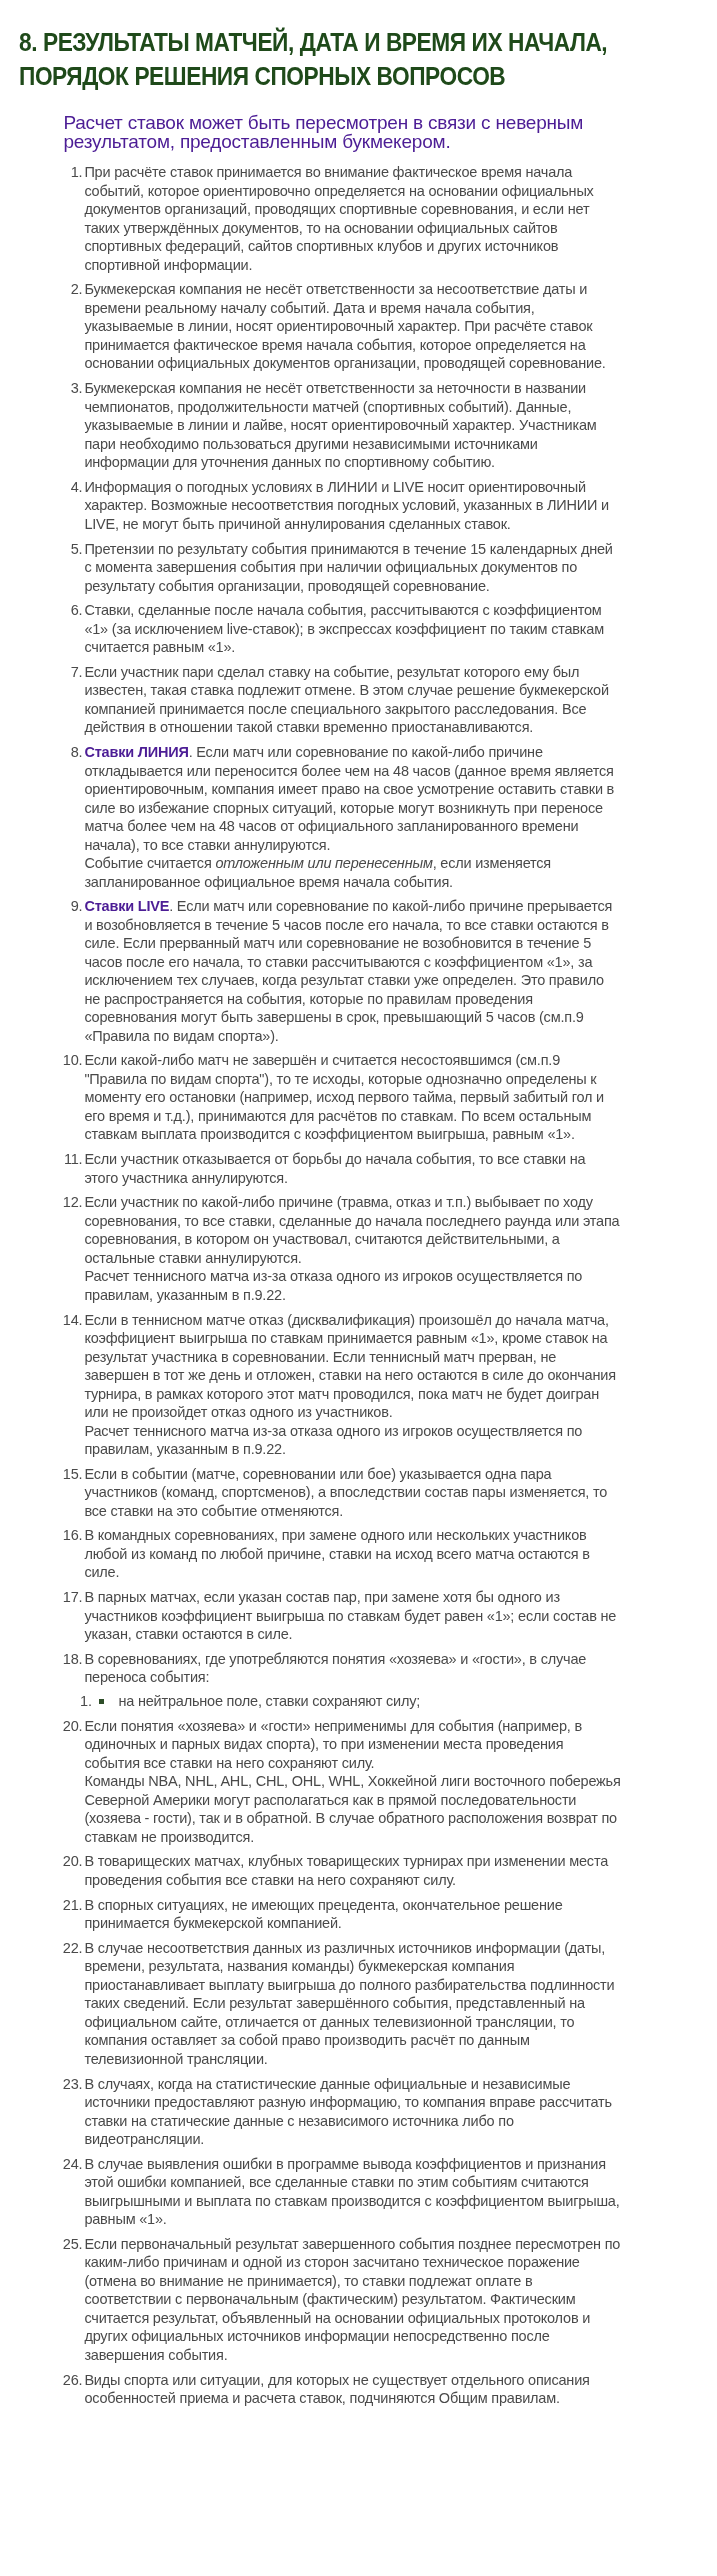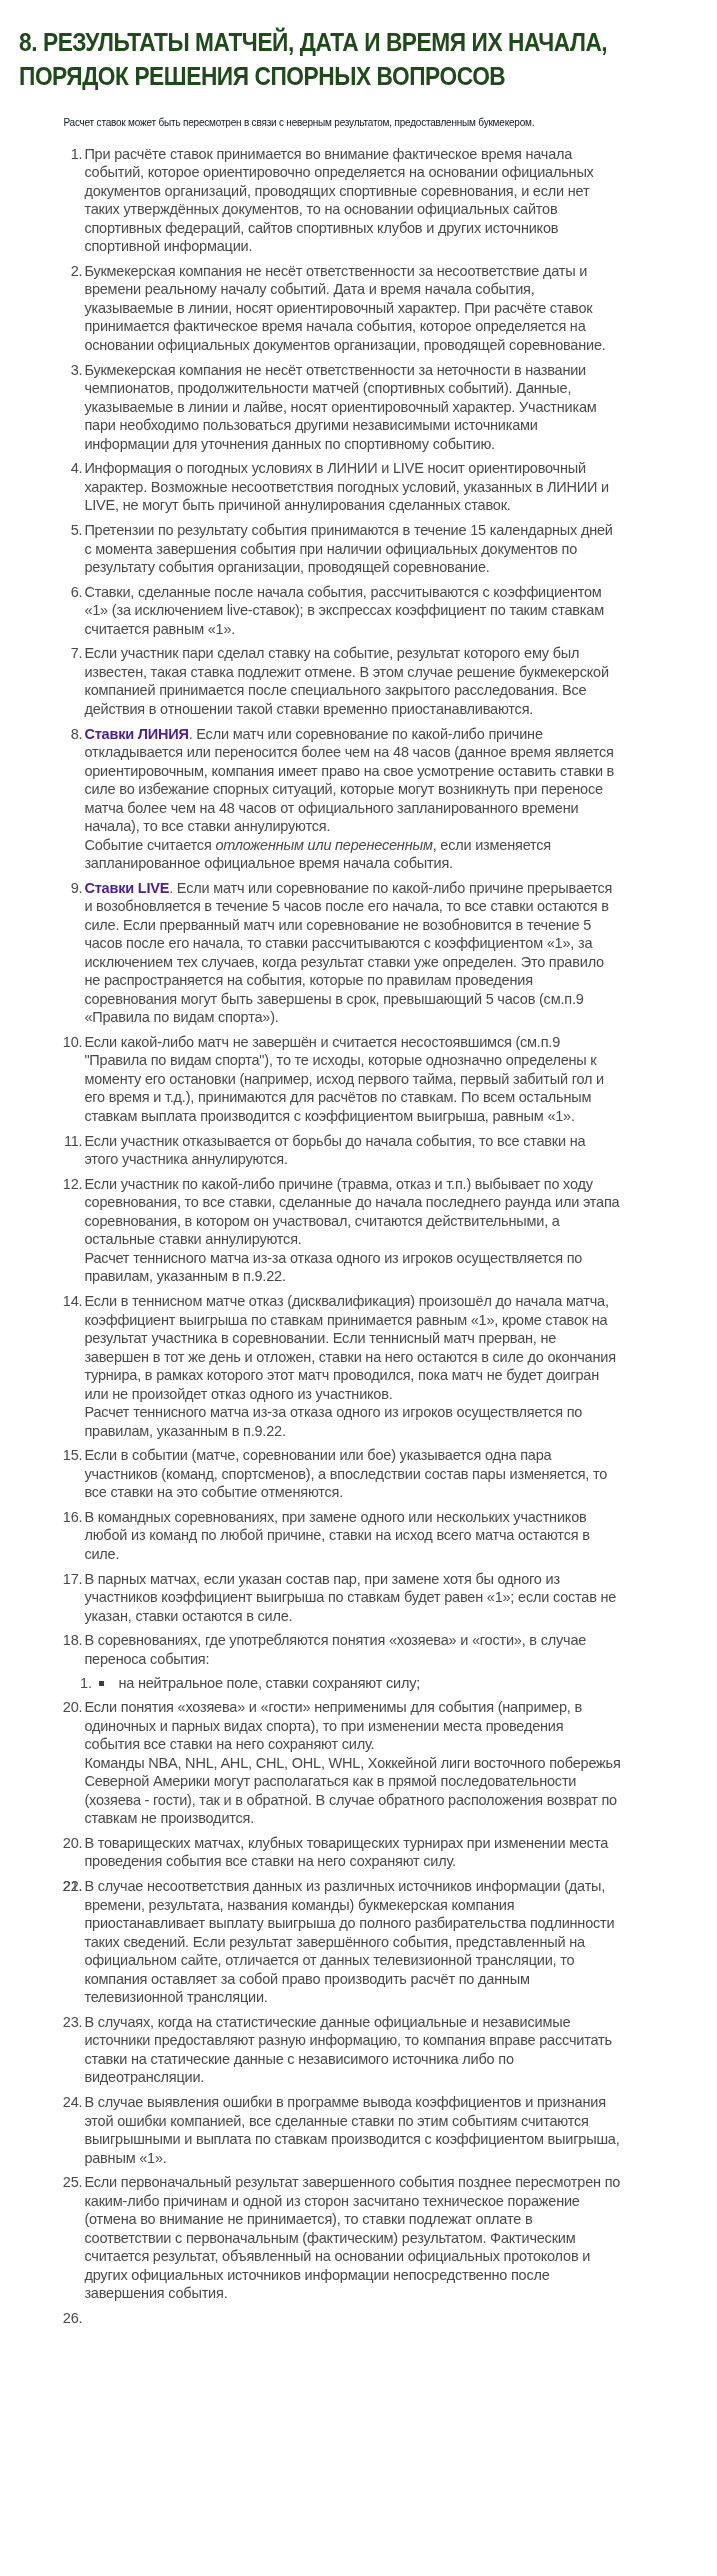--- a/index.html
+++ b/index.html
@@ -25,23 +25,23 @@
       font-size: 26.4px;
       line-height: 34px;
       letter-spacing: -0.5px;
       text-transform: uppercase;
       transform: scaleX(0.86);
       transform-origin: left top;
       width: 116%;
     }
     .intro {
       margin: 0 0 12.3px 44px;
-      font-size: 10px;
+      font-size: 19px;
       line-height: 18.5px;
-      color: #0f172a;
+      color: #4c1d95;
       width: 538px;
       letter-spacing: -0.2px;
     }
     ol.rules {
       margin: 0;
       padding: 0 0 0 65px;
       list-style: none;
       counter-reset: rule;
       width: 538px;
     }
@@ -137,21 +137,21 @@
           <span class="bullet"></span>
           <span>на нейтральное поле, ставки сохраняют силу;</span>
         </li>
       </ul>
     </li>
     <li>
       <span class="num wide">20.</span><span>Если понятия «хозяева» и «гости» неприменимы для события (например, в одиночных и парных видах спорта), то при изменении места проведения события все ставки на него сохраняют силу.</span>
       <span class="line-block">Команды NBA, NHL, AHL, CHL, OHL, WHL, Хоккейной лиги восточного побережья Северной Америки могут располагаться как в прямой последовательности (хозяева - гости), так и в обратной. В случае обратного расположения возврат по ставкам не производится.</span>
     </li>
     <li><span class="num wide">20.</span><span>В товарищеских матчах, клубных товарищеских турнирах при изменении места проведения события все ставки на него сохраняют силу.</span></li>
-    <li><span class="num wide">21.</span></li>
+    <li><span class="num wide">21.</span><span>В спорных ситуациях, не имеющих прецедента, окончательное решение принимается букмекерской компанией.</span></li>
     <li><span class="num wide">22.</span><span>В случае несоответствия данных из различных источников информации (даты, времени, результата, названия команды) букмекерская компания приостанавливает выплату выигрыша до полного разбирательства подлинности таких сведений. Если результат завершённого события, представленный на официальном сайте, отличается от данных телевизионной трансляции, то компания оставляет за собой право производить расчёт по данным телевизионной трансляции.</span></li>
     <li><span class="num wide">23.</span><span>В случаях, когда на статистические данные официальные и независимые источники предоставляют разную информацию, то компания вправе рассчитать ставки на статические данные с независимого источника либо по видеотрансляции.</span></li>
     <li><span class="num wide">24.</span><span>В случае выявления ошибки в программе вывода коэффициентов и признания этой ошибки компанией, все сделанные ставки по этим событиям считаются выигрышными и выплата по ставкам производится с коэффициентом выигрыша, равным «1».</span></li>
     <li><span class="num wide">25.</span><span>Если первоначальный результат завершенного события позднее пересмотрен по каким-либо причинам и одной из сторон засчитано техническое поражение (отмена во внимание не принимается), то ставки подлежат оплате в соответствии с первоначальным (фактическим) результатом. Фактическим считается результат, объявленный на основании официальных протоколов и других официальных источников информации непосредственно после завершения события.</span></li>
-    <li><span class="num wide">26.</span></li>
+    <li><span class="num wide">26.</span><span>Виды спорта или ситуации, для которых не существует отдельного описания особенностей приема и расчета ставок, подчиняются Общим правилам.</span></li>
   </ol>
 </div>
 
 
 </body></html>

